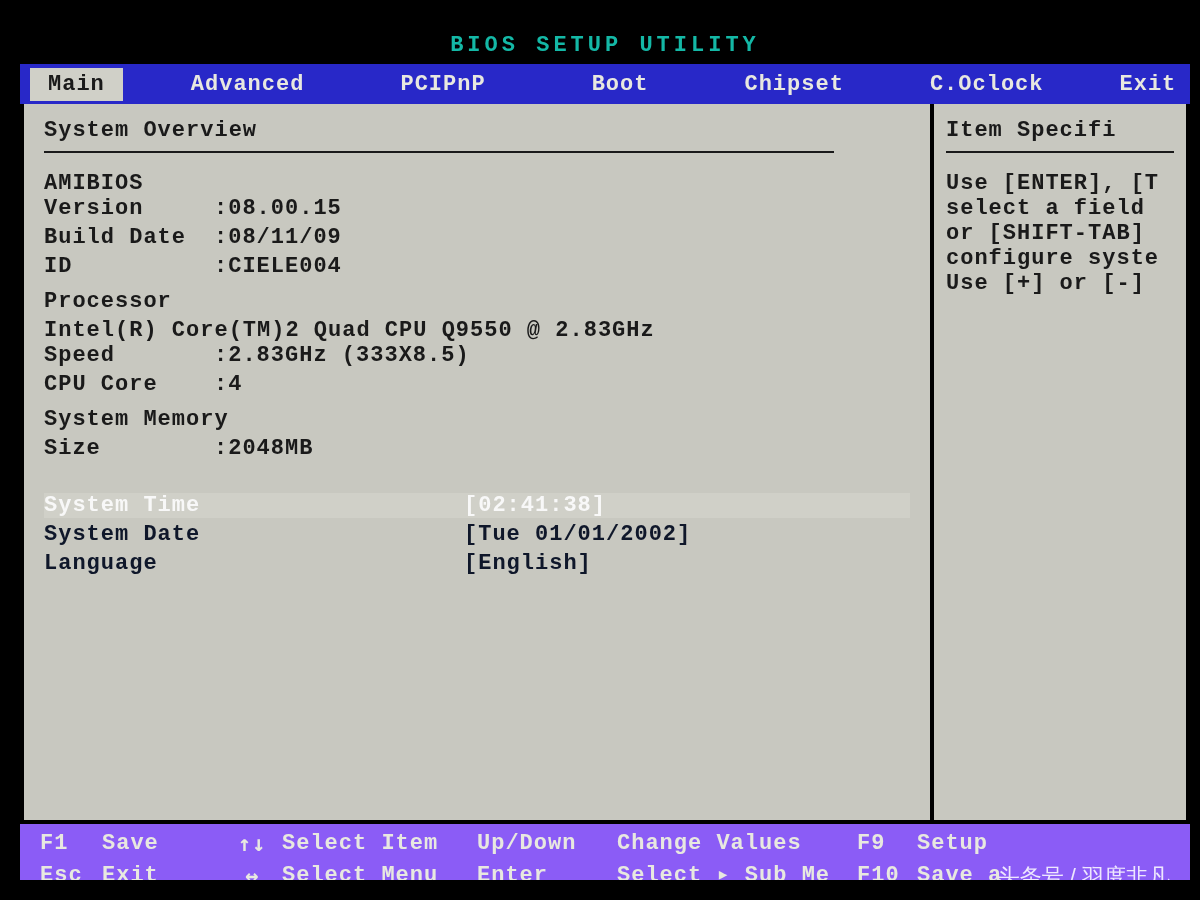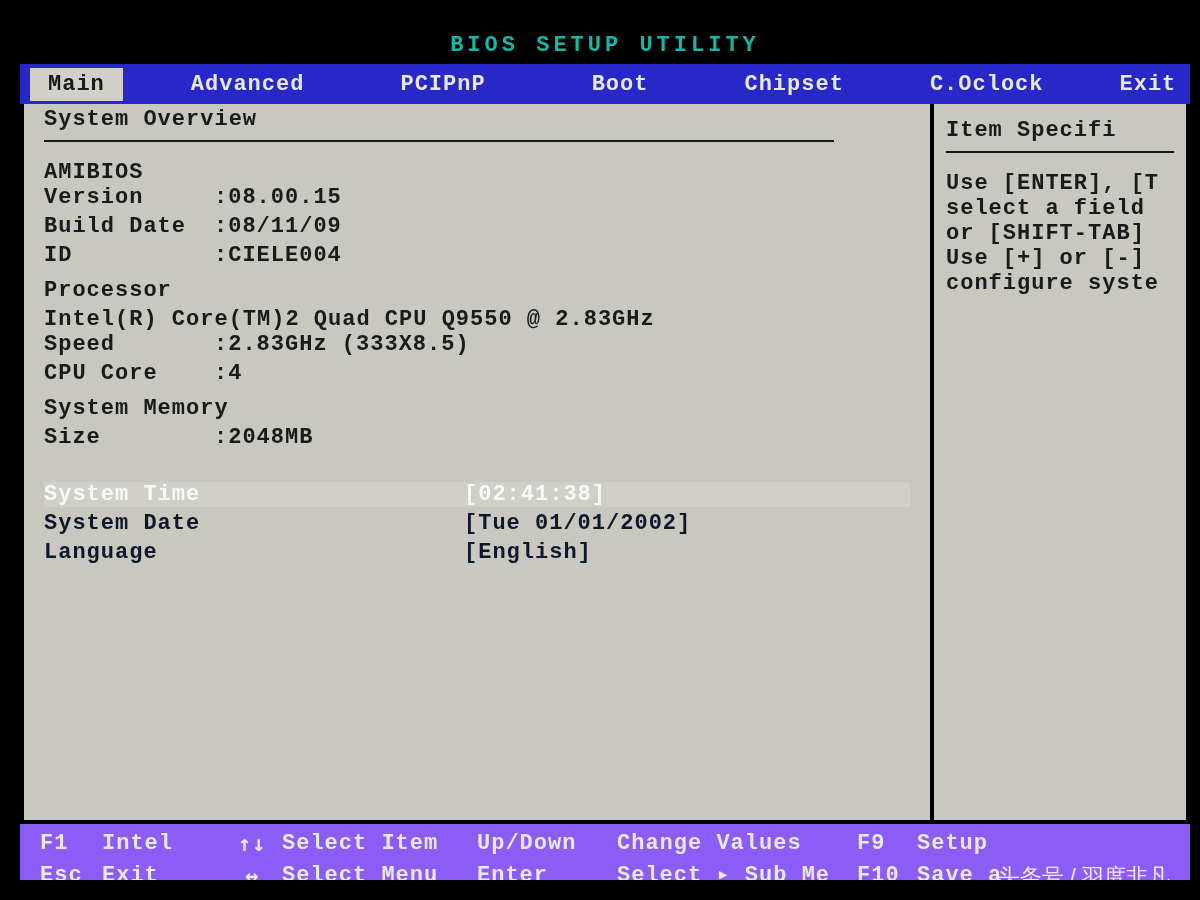--- a/index.html
+++ b/index.html
@@ -45,21 +45,21 @@
     position: relative;
     height: 720px;
     background: #c8c8c0;
     border: 4px solid #000;
     border-top: none;
     display: flex;
   }
   .main-panel {
     flex: 1;
     border-right: 4px solid #000;
-    padding: 3px 20px;
+    padding: 14px 20px;
     color: #1a1a1a;
   }
   .help-panel {
     width: 252px;
     padding: 14px 12px;
     color: #1a1a1a;
     overflow: hidden;
     white-space: nowrap;
   }
   .section-title { margin-bottom: 8px; }
@@ -185,29 +185,29 @@
       </div>
     </div>
 
     <div class="help-panel">
       <div class="section-title">Item Specifi</div>
       <hr class="help-divider">
       <div>Use [ENTER], [T</div>
       <div>select a field</div>
       <div>or [SHIFT-TAB] </div>
       <div></div>
+      <div>configure syste</div>
       <div>Use [+] or [-] </div>
-      <div>configure syste</div>
     </div>
   </div>
 
   <div class="footer">
     <div class="footer-row">
       <span class="fk">F1</span>
-      <span class="fa">Intel</span>
+      <span class="fa">Save</span>
       <span class="fk2 arrow">↑↓</span>
       <span class="fa2">Select Item</span>
       <span class="fk3">Up/Down</span>
       <span class="fa3">Change Values</span>
       <span class="fk4">F9</span>
       <span class="fa4">Setup</span>
     </div>
     <div class="footer-row">
       <span class="fk">Esc</span>
       <span class="fa">Exit</span>

